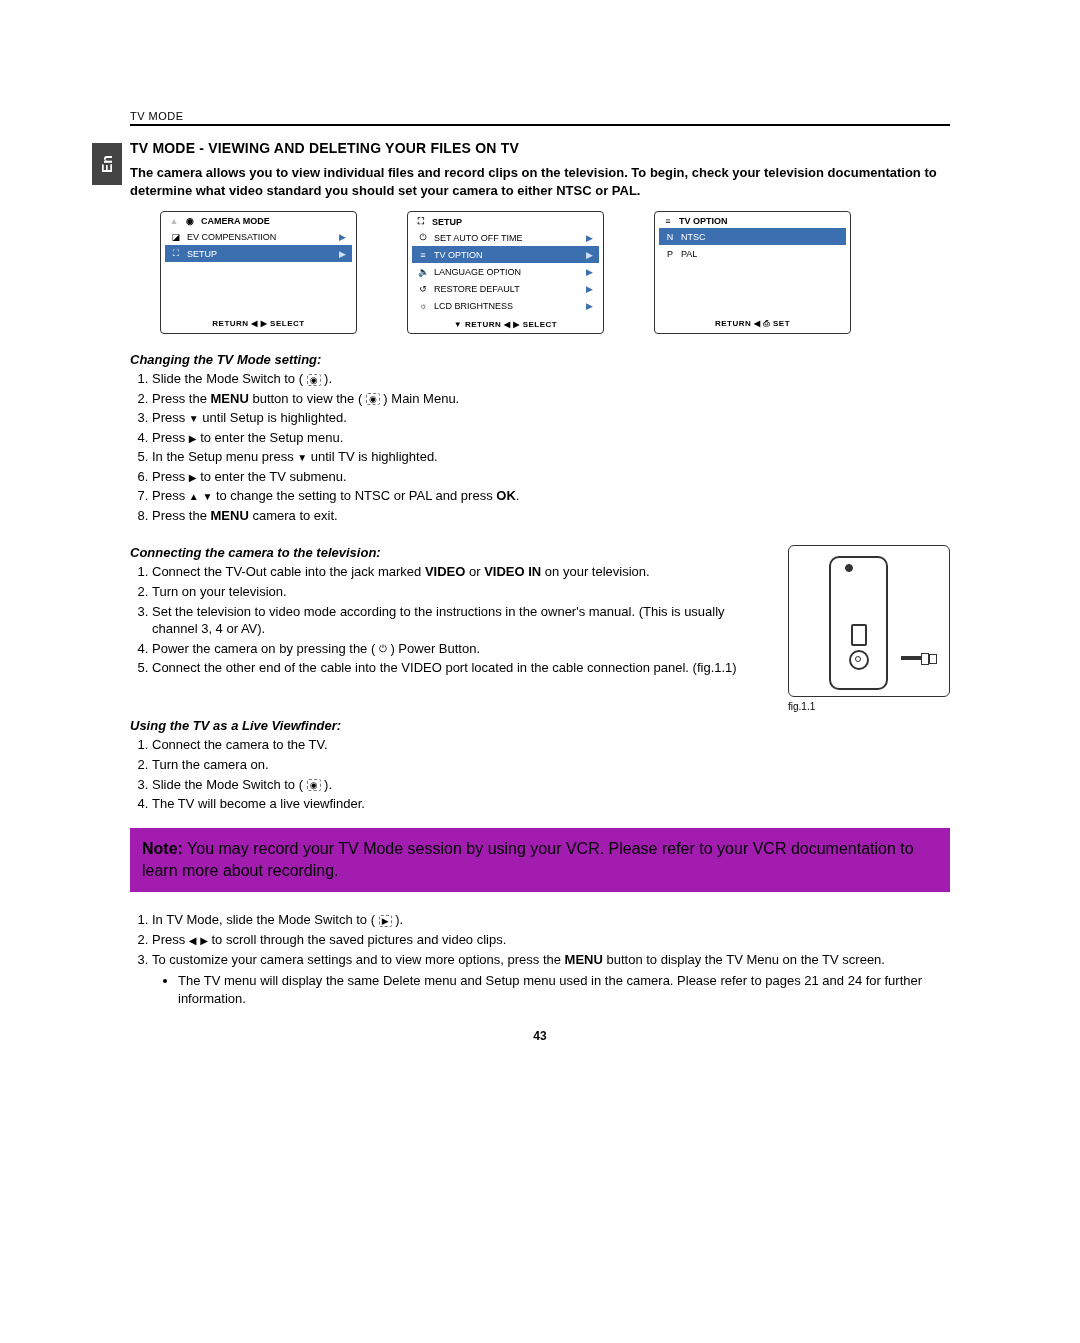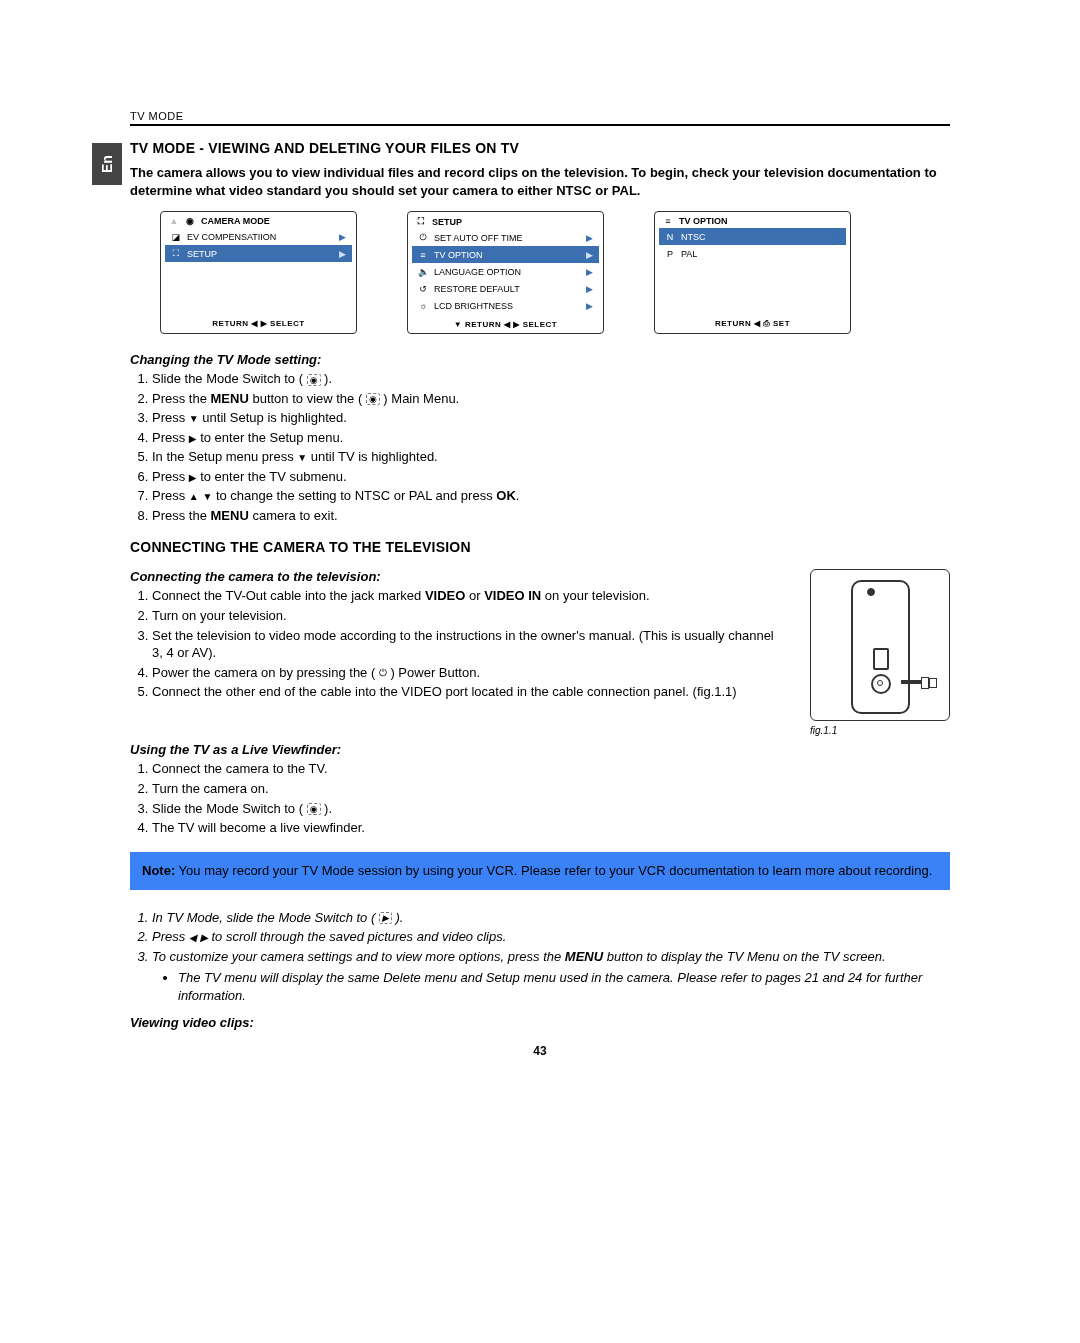--- a/index.html
+++ b/index.html
@@ -132,21 +132,21 @@
     padding:0 2px;
     border-radius:2px;
     vertical-align:middle;
     line-height:10px;
   }
   .two-col {
     display: flex;
     gap: 30px;
   }
   .two-col .left { flex: 1; }
-  .two-col .right { width: 140px; font-style: italic; }
+  .two-col .right { width: 162px; }
   .diagram {
     border: 1px solid #333;
     border-radius: 6px;
     height: 150px;
     position: relative;
     margin-top: 6px;
   }
   .diagram .body {
     position:absolute; left:40px; top:10px; width:55px; height:130px;
     border:2px solid #333; border-radius:10px;
@@ -170,24 +170,24 @@
   .diagram .plug {
     position:absolute; right:6px; top:106px; width:42px; height:12px;
   }
   .diagram .plug::before{
     content:""; position:absolute; left:0; top:4px; width:20px; height:4px; background:#333;
   }
   .diagram .plug .t1{position:absolute; left:20px; top:1px; width:6px; height:10px; border:1px solid #333;}
   .diagram .plug .t2{position:absolute; left:28px; top:2px; width:6px; height:8px; border:1px solid #333;}
   .fig-cap { font-size: 10px; margin-top:4px; }
   .note-box {
-    background: #3b82f6;
+    background: #a21caf;
     padding: 10px 12px;
     margin: 14px 0 18px 0;
-    font-size: 13px;
+    font-size: 16px;
     line-height: 1.4;
   }
   .bullet-sub {
     margin: 3px 0 0 12px;
     list-style: disc;
     padding-left: 14px;
   }
   .bullet-sub li { padding:1px 0; line-height:1.35; }
   .pagenum {
     text-align:center;
@@ -312,21 +312,20 @@
       <span>Press  </span><span class="sym tri-right"></span><span>  to enter the TV submenu.</span>
     </li>
     <li>
       <span>Press </span><span class="sym tri-up"></span> <span class="sym tri-down"></span><span> to change the setting to NTSC or PAL and press </span><b>OK</b><span>.</span>
     </li>
     <li>
       <span>Press the </span><b>MENU</b><span> camera to exit.</span>
     </li>
   </ol>
 
-  <h1 class="section">CONNECTING THE CAMERA TO THE TELEVISION</h1>
 
   <div class="two-col">
     <div class="left">
       <div class="sub-h">Connecting the camera to the television:</div>
       <ol class="steps">
         <li>
           <span>Connect the TV-Out cable into the jack marked </span><b>VIDEO</b><span> or </span><b>VIDEO IN</b><span> on your television.</span>
         </li>
         <li>Turn on your television.</li>
         <li>Set the television to video mode according to the instructions in the owner's manual. (This is usually channel 3, 4 or AV).</li>
@@ -358,31 +357,30 @@
     <li>
       <span>Slide the Mode Switch to ( </span><span class="cam-icon">◉</span><span> ).</span>
     </li>
     <li>The TV will become a live viewfinder.</li>
   </ol>
 
   <div class="note-box">
     <b>Note:</b><span> You may record your TV Mode session by using your VCR.  Please refer to your VCR documentation to learn more about recording.</span>
   </div>
 
-  <ol class="steps" style="margin-bottom:8px;font-style:italic;">
+  <ol class="steps" style="margin-bottom:20px;">
     <li>
       <span>In TV Mode, slide the Mode Switch to ( </span><span class="cam-icon">▶</span><span> ).</span>
     </li>
     <li>
       <span>Press  </span><span class="sym tri-left"></span>  <span class="sym tri-right"></span><span>   to scroll through the saved pictures and video clips.</span>
     </li>
     <li>
       <span>To customize your camera settings and to view more options, press the </span><b>MENU</b><span> button to display the TV Menu on the TV screen.</span>
       <ul class="bullet-sub">
         <li>The TV menu will display the same Delete menu and Setup menu used in the camera.  Please refer to pages 21 and 24 for further information.</li>
       </ul>
     </li>
   </ol>
 
-  <div class="sub-h">Viewing video clips:</div>
 
   <div class="pagenum">43</div>
 </div>
 
 </body></html>

